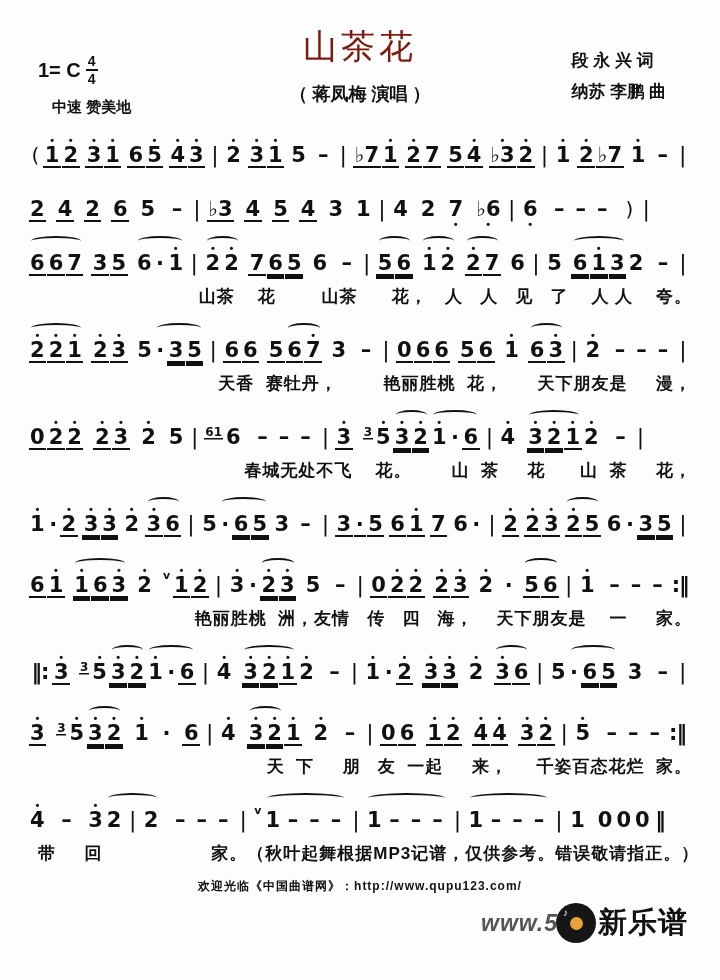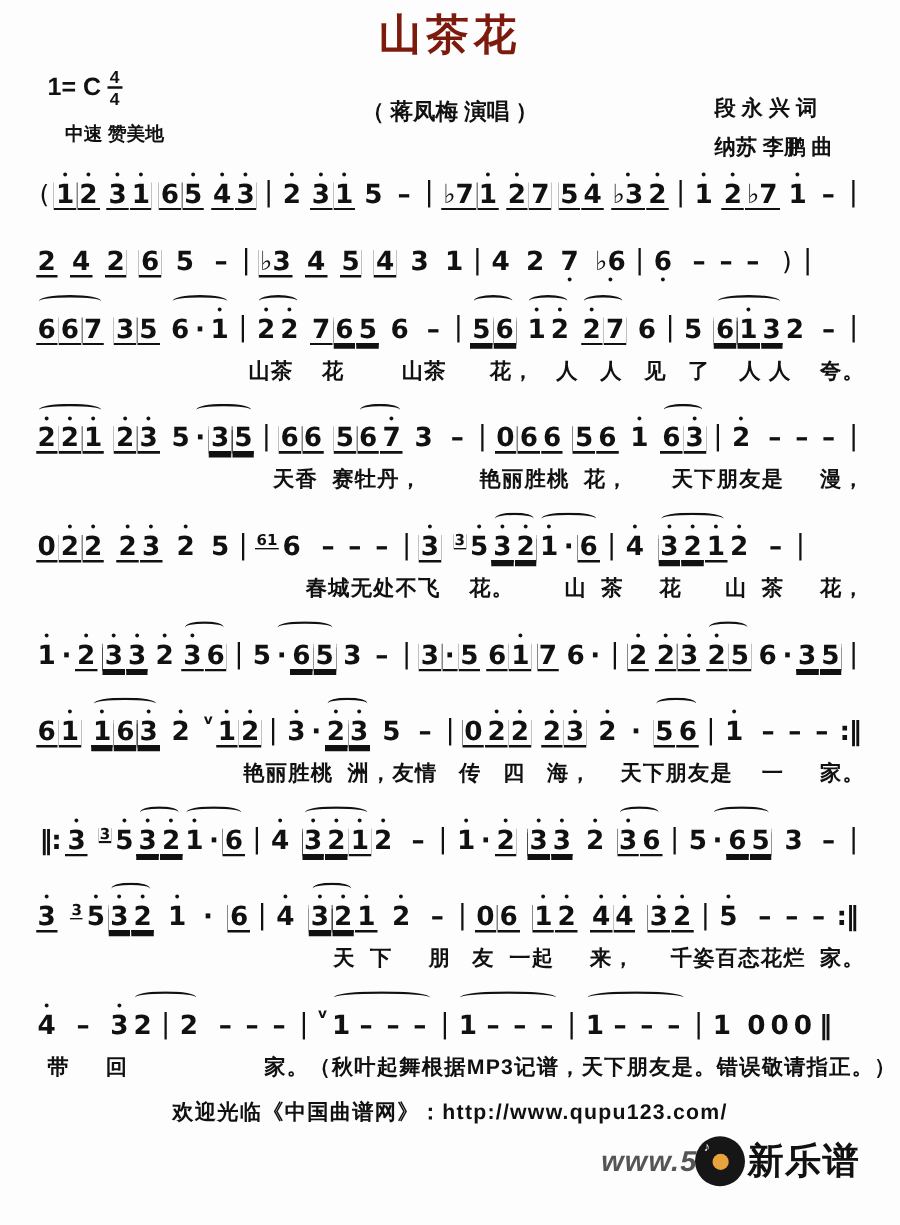--- a/index.html
+++ b/index.html
@@ -4,23 +4,23 @@
 <style>
   html,body{margin:0;padding:0;}
   body{
     width:720px;height:980px;overflow:hidden;
     background:#fdfdfd;color:#111;
     font-family:"Liberation Sans","DejaVu Sans",sans-serif;
   }
   .sheet{padding:0 28px;position:relative;}
   
   .header{position:relative;height:122px;}
-  .title{text-align:center;padding-top:5px;font-size:34px;font-weight:bold;letter-spacing:4px;}
-  .subtitle{text-align:center;font-size:18px;font-weight:bold;margin-top:26px;}
-  .credits{position:absolute;right:26px;top:46px;font-size:17px;font-weight:bold;line-height:1.8;margin-top:26px;}
+  .title{text-align:center;padding-top:24px;font-size:34px;font-weight:normal;letter-spacing:4px;}
+  .subtitle{text-align:center;font-size:18px;font-weight:bold;margin-top:12px;}
+  .credits{position:absolute;right:26px;top:46px;font-size:17px;font-weight:bold;line-height:1.8;}
   .keysig{position:absolute;left:10px;top:54px;font-size:20px;font-weight:bold;display:flex;align-items:center;gap:5px;}
   .frac{display:inline-flex;flex-direction:column;align-items:center;font-size:14px;line-height:1;font-weight:bold;}
   .frac .ft{border-bottom:2px solid #111;padding:0 2px 1px;}
   .frac .fb{padding-top:1px;}
   .tempo{position:absolute;left:24px;top:98px;font-size:15px;font-weight:bold;}
   
   .score{margin-top:4px;}
   .mline{margin-bottom:6px;}
   .mline.has-lyr{margin-bottom:13px;}
   .mrow{display:flex;align-items:flex-start;padding-top:10px;flex-wrap:nowrap;}
@@ -38,21 +38,21 @@
   .k-dot .tx{padding:0 2px;}
   .k-gr{transform:translateY(0px);margin-right:1px;}
   .k-gr .tx{font-size:12px;line-height:12px;padding:0 1px;}
   .k-gr .u1{box-shadow:0 1.5px 0 0 #111;}
   .k-br{transform:translateY(-3px);}
   .k-br .tx{font-size:11px;line-height:10px;font-weight:bold;}
   .slurgrp{display:inline-flex;position:relative;}
   .slurgrp::before{content:"";position:absolute;left:3px;right:3px;top:-8px;height:8px;
     border-top:2px solid #111;border-radius:50%;}
   
-  .siteline{text-align:center;font-size:17px;font-weight:bold;margin-top:2px;letter-spacing:1px;}
+  .siteline{text-align:center;font-size:12px;font-weight:bold;margin-top:2px;letter-spacing:1px;}
   .wm{display:flex;justify-content:flex-end;align-items:center;margin-top:8px;padding-right:4px;gap:2px;}
   .wmurl{font-style:italic;color:#555;font-size:23px;font-weight:bold;letter-spacing:1px;}
   .vinyl{width:40px;height:40px;border-radius:50%;background:#161616;position:relative;
     display:inline-flex;align-items:center;justify-content:center;margin-left:-4px;}
   .vinyl .vc{width:13px;height:13px;border-radius:50%;background:#e8a33d;}
   .vinyl .vn{position:absolute;top:5px;left:7px;color:#fff;font-size:10px;line-height:10px;}
   .wmbrand{font-size:29px;font-weight:900;color:#111;letter-spacing:1px;}
 </style>
 </head>
 <body style="background: rgb(253, 253, 253);">
@@ -1827,21 +1827,21 @@
             <span class="oct"></span>
             <span class="tx">0</span>
             <span class="oct"></span>
           </span>
           <span class="note k-rep">
             <span class="oct"></span>
             <span class="tx">‖</span>
             <span class="oct"></span>
           </span>
         </div>
-        <div class="lyr">带     回                   家。（秋叶起舞根据MP3记谱，天下朋友是。错误敬请指正。）</div>
+        <div class="lyr">带     回                   家。（秋叶起舞根据MP3记谱，仅供参考。错误敬请指正。）</div>
       </div>
     </div>
 
   <div class="siteline">欢迎光临《中国曲谱网》：http://www.qupu123.com/</div>
 
   <div class="wm">
     <span class="wmurl">www.5</span>
     <span class="vinyl">
       <span class="vn">♪</span>
       <span class="vc" style="background: rgb(232, 163, 61);"></span>

